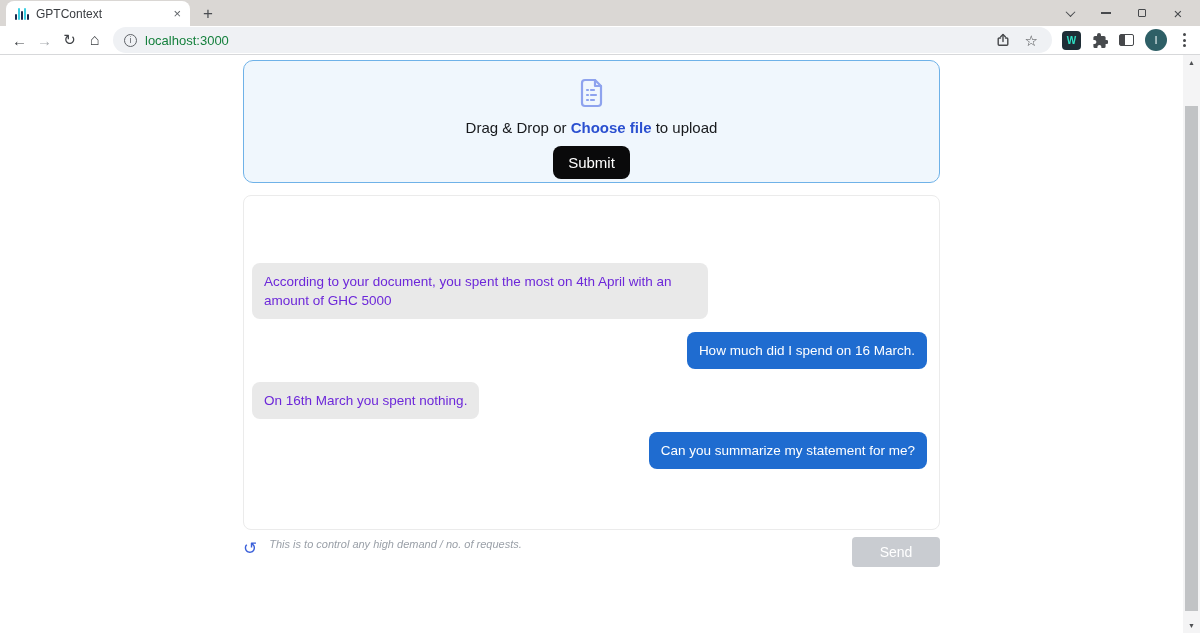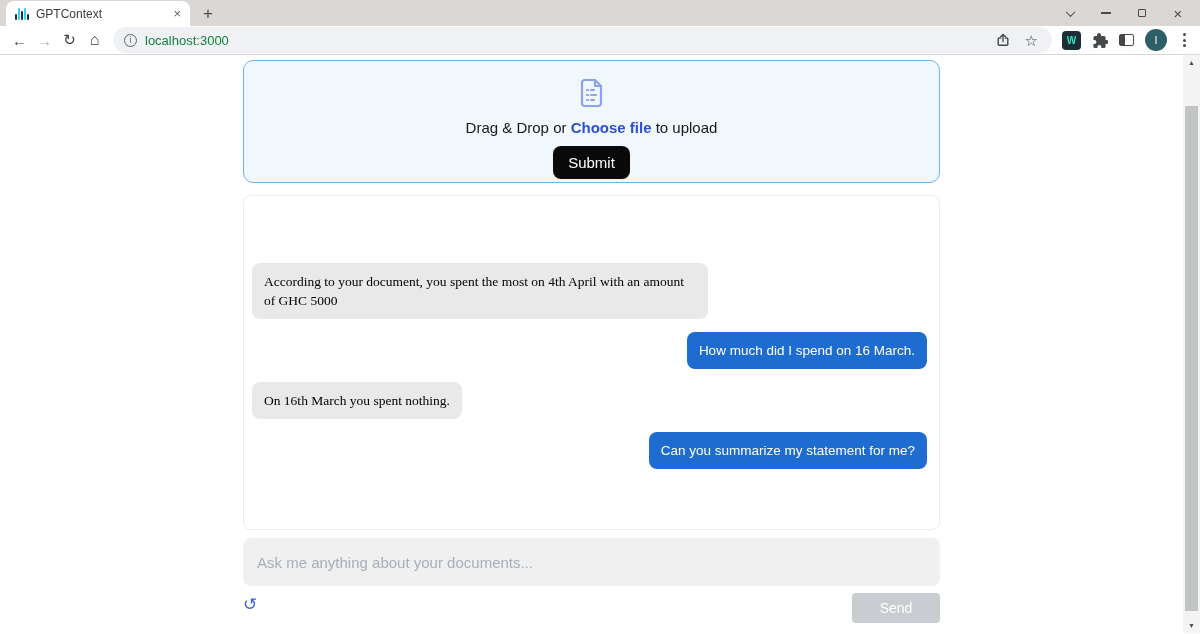--- a/index.html
+++ b/index.html
@@ -74,21 +74,21 @@
 
   .chat-panel {
     margin-top:12px; height:335px; border:1px solid #ebebeb; border-radius:8px;
     padding:67px 12px 12px 8px; display:flex; flex-direction:column; overflow:hidden;
   }
   .msg {
     font-size:13.5px; line-height:19px; padding:9px 12px; border-radius:8px;
     margin-bottom:13px; max-width:456px; overflow-wrap:break-word; word-break:break-word;
   }
   .msg.user { align-self:flex-end; background:#1f6cd0; color:#ffffff; }
-  .msg.assistant { align-self:flex-start; background:#e9e9e9; color:#000000;font-family:Liberation Serif, serif; }
+  .msg.assistant { align-self:flex-start; background:#e9e9e9; color:#6d28d9; }
 
   .composer-input {
     margin-top:8px; width:100%; height:48px; background:#f0f0f1; border:none;
     border-radius:8px; padding:0 14px; font-size:15px; color:#26282b; outline:none;
     font-family:"Liberation Sans", sans-serif;
   }
   .composer-input::placeholder { color:#a8aeb9; }
 
   .footer-row { margin-top:7px; display:flex; align-items:flex-start; }
   .refresh-icon { color:#3a5fd9; font-size:17px; line-height:1; margin-top:3px; }
@@ -197,25 +197,25 @@
         </div>
       </div>
 
       <div class="chat-panel">
         <div class="msg assistant">According to your document, you spent the most on 4th April with an amount of GHC 5000</div>
         <div class="msg user">How much did I spend on 16 March.</div>
         <div class="msg assistant">On 16th March you spent nothing.</div>
         <div class="msg user">Can you summarize my statement for me?</div>
       </div>
 
-      <input class="composer-input" value="" placeholder="Ask me anything about your documents..." style="">
 
       <div class="footer-row">
         <span class="refresh-icon">↺</span>
         <div class="note">
+          <div>This is to control any high demand / no. of requests.</div>
         </div>
         <button class="send-btn">Send</button>
       </div>
 
     </div>
   </div>
 
   <div class="scrollbar">
     <div class="sb-arrow">▲</div>
     <div class="sb-thumb"></div>

